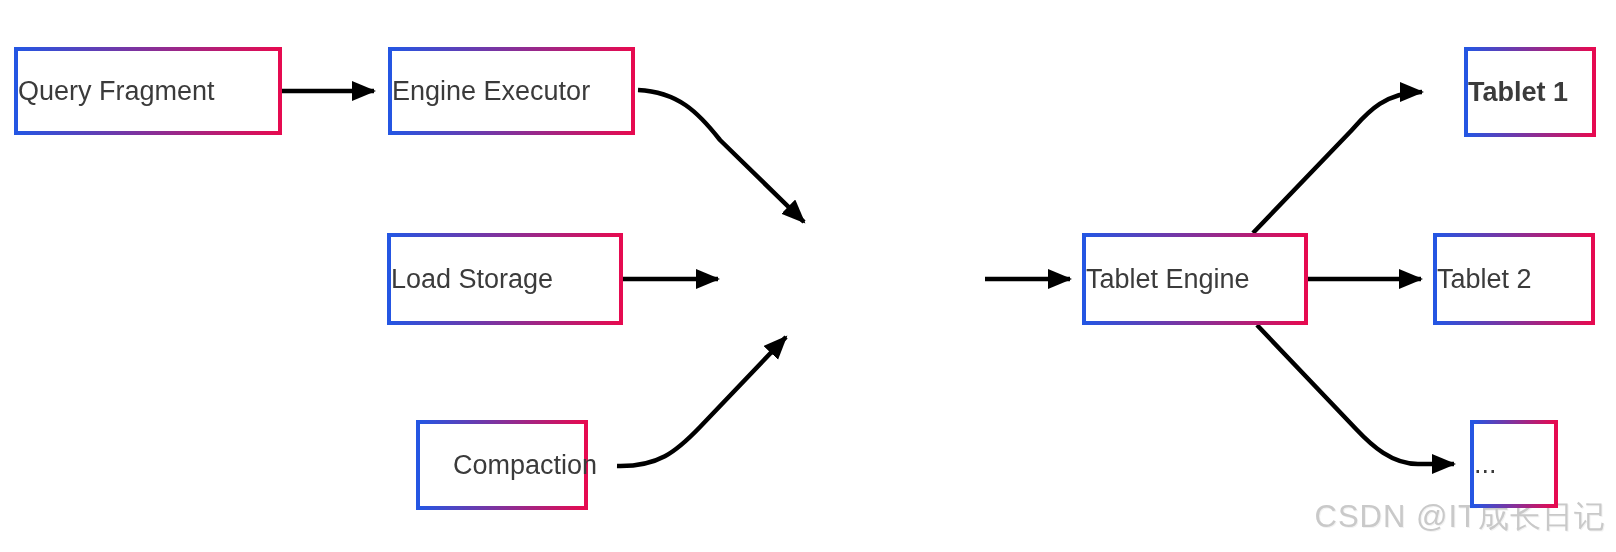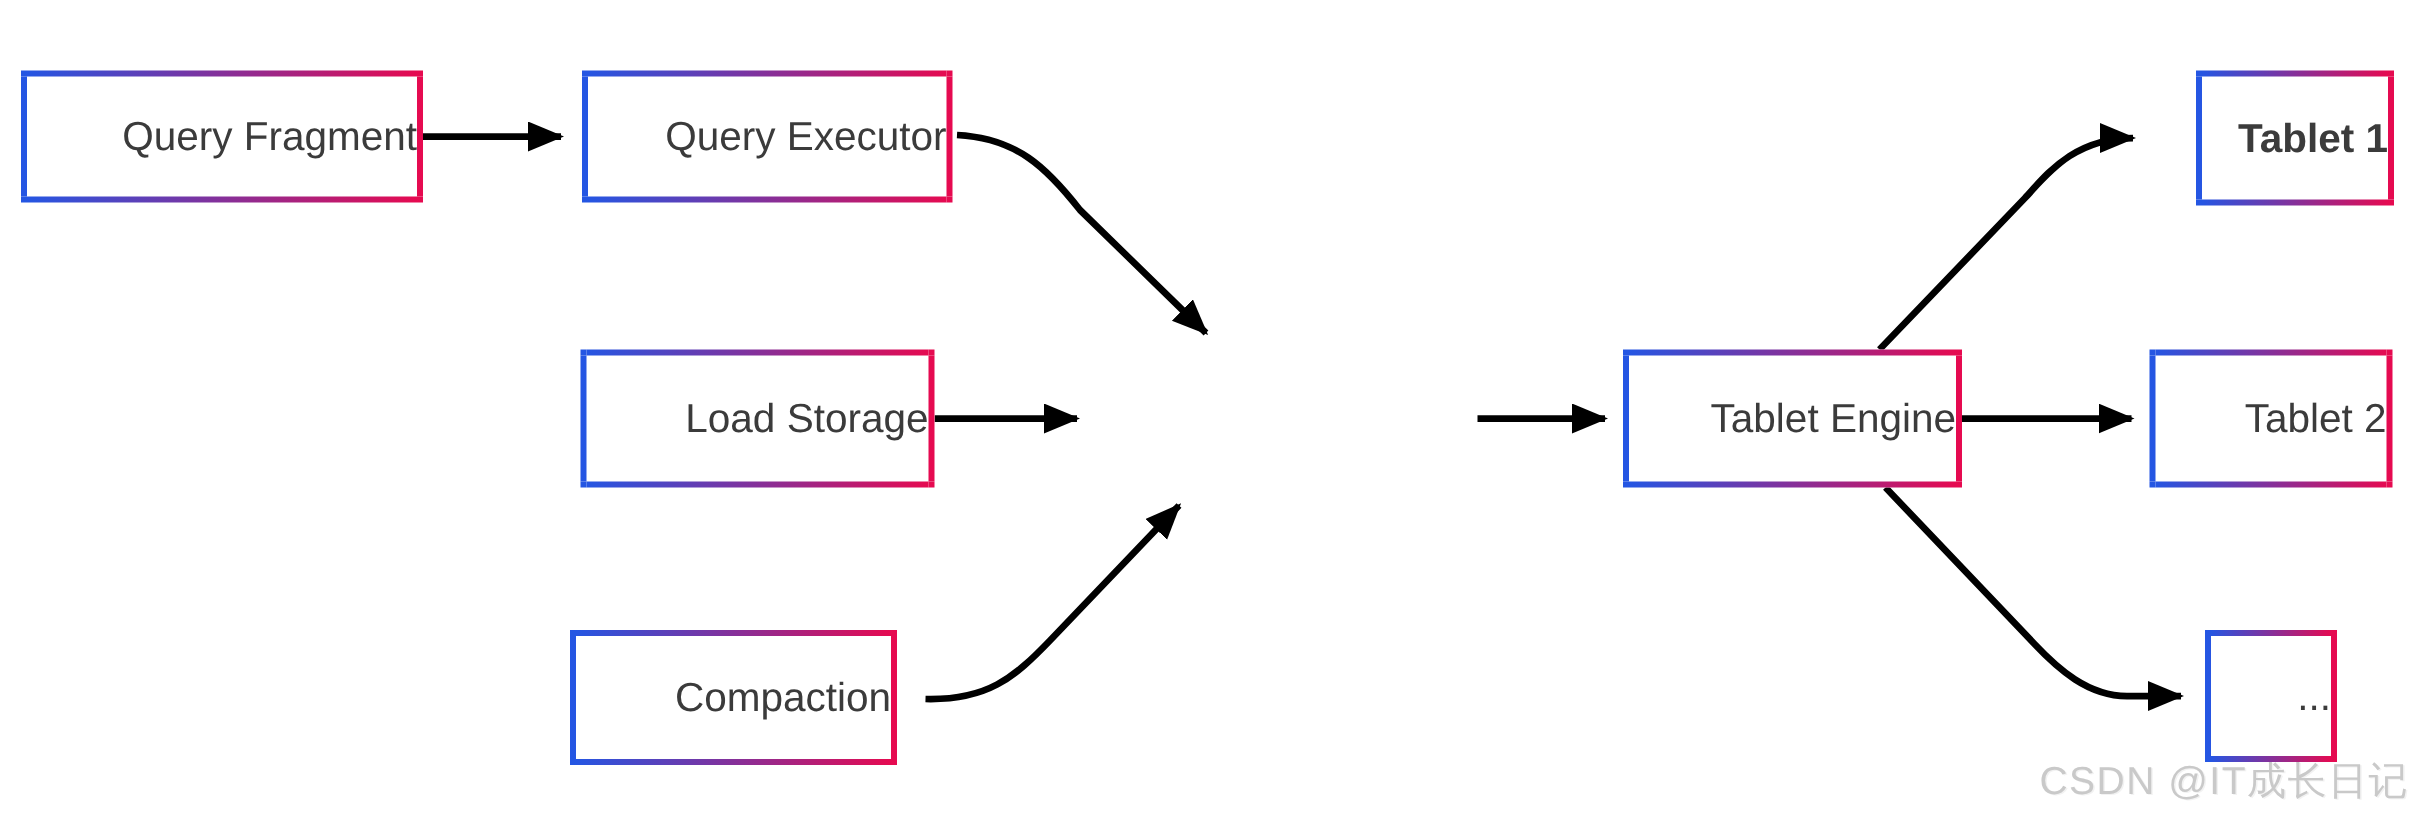--- a/index.html
+++ b/index.html
@@ -27,32 +27,32 @@
     stroke-linejoin:round;
   }
   #arrowhead path{fill:var(--arrow);}
   .node{
     position:absolute;
     z-index:2;
     box-sizing:border-box;
     background:var(--nfill);
     border:4px solid transparent;
     border-image:linear-gradient(90deg,var(--nb1),var(--nb2)) 1;
-    display:flex;align-items:center;justify-content:flex-end;
+    display:flex;align-items:center;justify-content:flex-start;
     color:var(--ntext);
     font-size:27px;
     line-height:1;
     white-space:nowrap;
   }
   .watermark{
     position:absolute;
     z-index:0;
     right:10px;bottom:14px;
     color:var(--wm);
-    font-size:26px;
+    font-size:31px;
     letter-spacing:1px;
     text-shadow:1px 1px 0 #f2f2f2;
     user-select:none;
   }
 </style>
 </head>
 <body>
 
 <div class="canvas">
 
@@ -70,28 +70,28 @@
     <path class="edge" d="M1253,233 L1350,132 C1364,117 1382,92 1422,92" marker-end="url(#arrowhead)"></path>
     <path class="edge" d="M1308,279 L1421,279" marker-end="url(#arrowhead)"></path>
     <path class="edge" d="M1257,325 L1356,429 C1372,446 1392,464 1418,464 L1454,464" marker-end="url(#arrowhead)"></path>
   </svg>
 
   <div class="node" style="left:14px;top:47px;width:268px;height:88px;">
     <span>Query Fragment</span>
   </div>
 
   <div class="node" style="left:388px;top:47px;width:247px;height:88px;">
-    <span>Query Executor</span>
+    <span>Engine Executor</span>
   </div>
 
   <div class="node" style="left:387px;top:233px;width:236px;height:92px;">
     <span>Load Storage</span>
   </div>
 
-  <div class="node" style="left:380px;top:420px;width:218px;height:90px;">
+  <div class="node" style="left:416px;top:420px;width:172px;height:90px;padding-left:33px;">
     <span>Compaction</span>
   </div>
 
 
   <div class="node" style="left:1082px;top:233px;width:226px;height:92px;">
     <span>Tablet Engine</span>
   </div>
 
   <div class="node" style="left:1464px;top:47px;width:132px;height:90px;font-weight:bold;">
     <span>Tablet 1</span>

